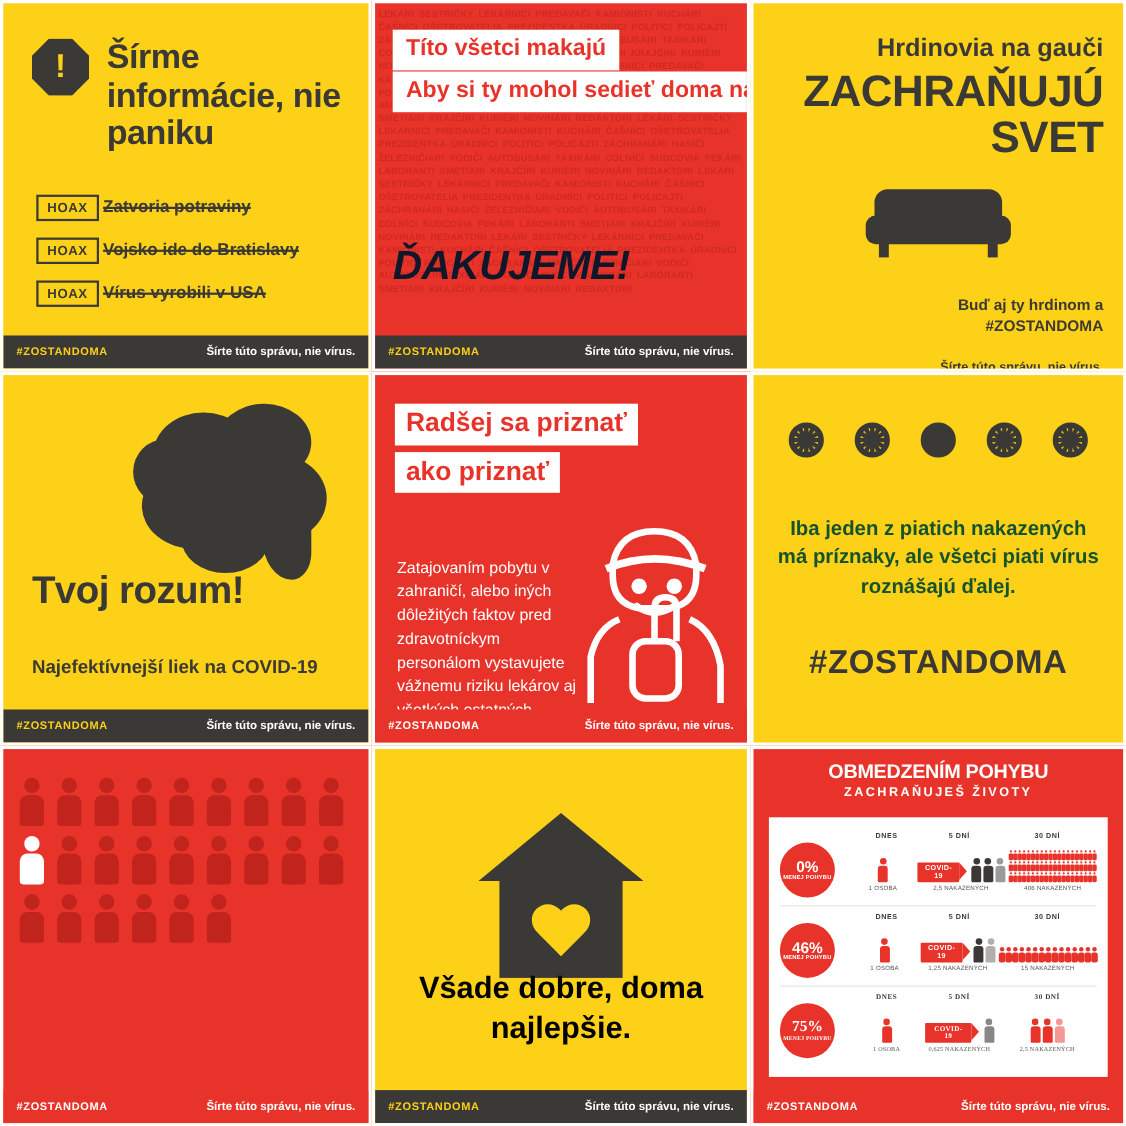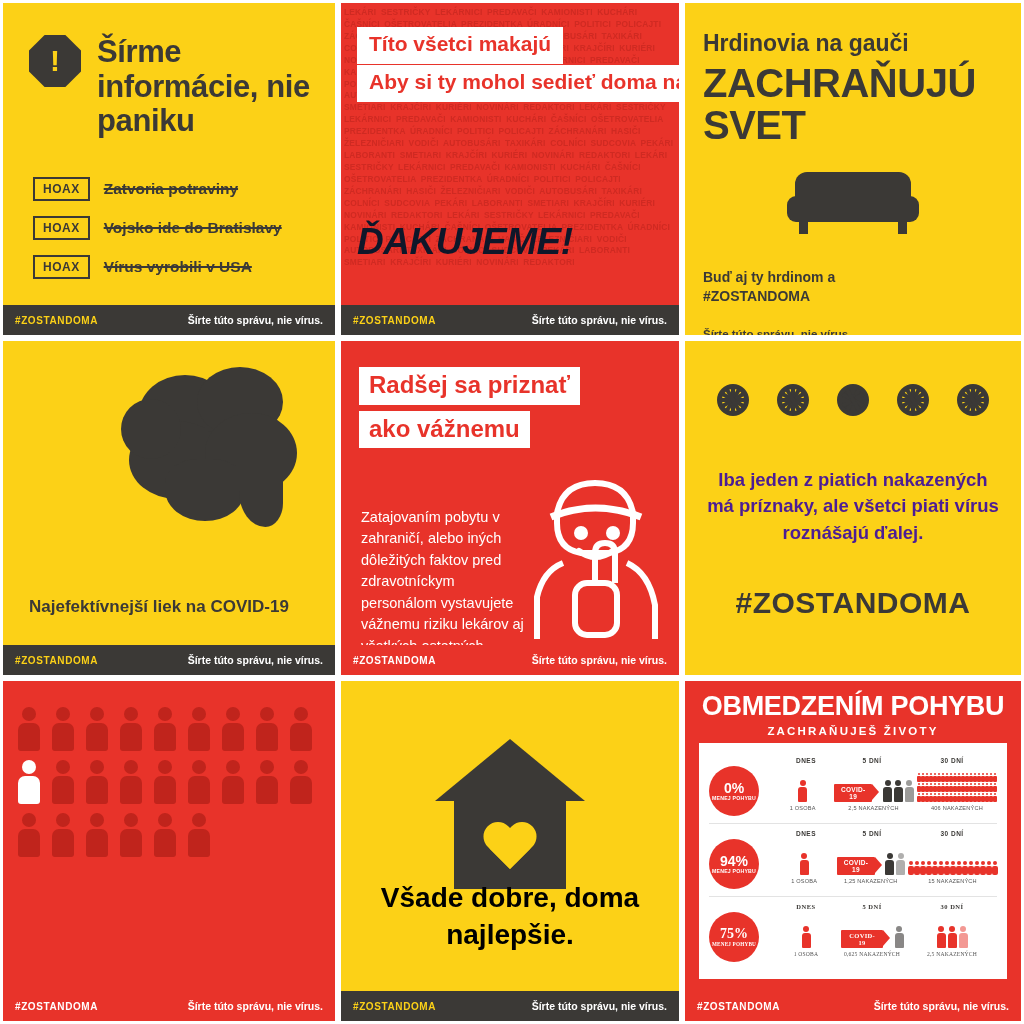--- a/index.html
+++ b/index.html
@@ -64,21 +64,21 @@
     color: #fcd117; font-size: 30px; font-weight: bold; line-height: 1;
   }
   .c1-title {
     color: #3b3936;
     font-size: 31px;
     font-weight: bold;
     line-height: 1.12;
     letter-spacing: -0.4px;
   }
   .hoax-list { padding: 38px 0 0 30px; }
-  .hoax-row { display: flex; align-items: center; gap: 14px; margin-bottom: 15px; }
+  .hoax-row { display: flex; align-items: center; gap: 4px; margin-bottom: 15px; }
   .hoax-badge {
     border: 2.5px solid #3b3936;
     color: #3b3936;
     font-size: 12px;
     font-weight: bold;
     padding: 3px 8px;
     letter-spacing: 0.5px;
   }
   .hoax-text {
     color: #3b3936;
@@ -120,21 +120,21 @@
     left: 16px;
     top: 218px;
     color: #0f172a;
     font-size: 37px;
     font-weight: bold;
     font-style: italic;
     letter-spacing: -0.5px;
   }
 
   
-  .c3 { padding: 28px 18px 0 18px; text-align: left; }
+  .c3 { padding: 28px 18px 0 18px; text-align: right; }
   .c3-sub {
     color: #3b3936; font-size: 23px; font-weight: bold; line-height: 1.1;
   }
   .c3-big {
     color: #3b3936; font-size: 40px; font-weight: bold; line-height: 1.05;
     margin-top: 6px; letter-spacing: -0.5px;
   }
   .sofa { margin: 26px auto 0 auto; width: 132px; height: 66px; position: relative; }
   .sofa .back {
     position: absolute; left: 8px; top: 0; width: 116px; height: 30px;
@@ -190,21 +190,21 @@
   .virus .core {
     position: absolute; inset: 7px; border-radius: 50%;
     border: 5px solid #3b3936; background: transparent;
   }
   .virus.filled .core { background: #3b3936; }
   .virus .spike {
     position: absolute; left: 50%; top: 50%; width: 4px; height: 24px;
     margin-left: -2px; margin-top: -12px; background: #3b3936;
   }
   .c6-text {
-    margin-top: 44px; text-align: center; color: #4c1d95;
+    margin-top: 44px; text-align: center; color: #14532d;
     font-size: 18.5px; font-weight: bold; line-height: 1.42; padding: 0 22px;
   }
   .c6-hash {
     margin-top: 40px; text-align: center; color: #3b3936;
     font-size: 30px; font-weight: bold; letter-spacing: 0.5px;
   }
 
   
   .c7 { background: #e8332a; }
   .people { padding: 26px 14px 0 14px; display: flex; flex-wrap: wrap; gap: 9px 10px; }
@@ -238,21 +238,21 @@
   .house .heart:before { left: 29px; transform: rotate(-45deg); transform-origin: 0 100%; }
   .house .heart:after  { left: 0;   transform: rotate(45deg);  transform-origin: 100% 100%; }
   .c8-title {
     position: absolute; left: 0; right: 0; bottom: 68px; text-align: center;
     color: #000000; font-size: 28px; font-weight: bold; line-height: 1.3;
   }
 
   
   .c9 { background: #e8332a; }
   .c9-head { text-align: center; padding-top: 10px; }
-  .c9-h1 { color: #ffffff; font-size: 27px; font-weight: bold; letter-spacing: -0.3px; }
+  .c9-h1 { color: #ffffff; font-size: 18px; font-weight: bold; letter-spacing: -0.3px; }
   .c9-h2 { color: #ffffff; font-size: 11.5px; font-weight: bold; letter-spacing: 2.2px; margin-top: 3px; }
   .c9-panel {
     position: absolute; left: 14px; right: 14px; top: 62px; bottom: 42px;
     background: #ffffff; padding: 8px 10px;
   }
   .c9-block { border-bottom: 1px solid #e3e3e3; padding: 6px 0 7px 0; position: relative; }
   .c9-block:last-child { border-bottom: none; font-family: Liberation Serif, serif; }
   .c9-cols { display: grid; grid-template-columns: 62px 1fr 1fr 1.45fr; align-items: center; gap: 4px; }
   .c9-badge {
     width: 50px; height: 50px; border-radius: 50%; background: #e8332a;
@@ -353,31 +353,32 @@
   <div class="card yellow">
     <div class="brain">
       <div class="lobe" style="left:18px; top:12px; width:92px; height:78px;"></div>
       <div class="lobe" style="left:76px; top:4px; width:86px; height:70px;"></div>
       <div class="lobe" style="left:8px; top:58px; width:96px; height:78px;"></div>
       <div class="lobe" style="left:84px; top:50px; width:92px; height:80px;"></div>
       <div class="lobe" style="left:44px; top:96px; width:80px; height:62px; border-radius:40% 40% 50% 50%;"></div>
       <div class="lobe" style="left:118px; top:104px; width:44px; height:60px; border-radius:0 0 40% 60%;"></div>
       <div class="lobe" style="left:0px; top:36px; width:60px; height:60px;"></div>
     </div>
+    <div class="c4-title">Tvoj rozum!</div>
     <div class="c4-sub" style="white-space:pre-line">Najefektívnejší liek na COVID-19</div>
     <div class="footer">
       <span class="tag">#ZOSTANDOMA</span>
       <span class="msg">Šírte túto správu, nie vírus.</span>
     </div>
   </div>
 
   <div class="card c5">
     <div class="c5-bands">
       <div class="c5-band">Radšej sa priznať</div><br>
-      <div class="c5-band">ako vážnemu</div><br>
+      <div class="c5-band">ako priznať</div><br>
     </div>
     <div class="c5-body">Zatajovaním pobytu v zahraničí, alebo iných dôležitých faktov pred zdravotníckym personálom vystavujete vážnemu riziku lekárov aj všetkých ostatných.</div>
     <div class="doc">
       <svg viewBox="0 0 150 180">
         <g fill="none" stroke="#ffffff" stroke-width="6">
           <path d="M36 54 q6 -30 38 -30 q32 0 38 30 l0 10 q0 26 -24 30 l-28 0 q-24 -4 -24 -30 z"></path>
           <path d="M30 58 q44 -18 90 0" stroke-width="7"></path>
           <path d="M42 104 q-20 8 -26 34 l0 42 M106 104 q22 10 28 42 l0 34"></path>
         </g>
         <circle cx="60" cy="74" r="7" fill="#ffffff"></circle>
@@ -861,21 +862,21 @@
 
       <div class="c9-block">
         <div class="c9-cols">
           <div></div>
           <div class="c9-cell c9-colhead">DNES</div>
           <div class="c9-cell c9-colhead">5 DNÍ</div>
           <div class="c9-cell c9-colhead">30 DNÍ</div>
         </div>
         <div class="c9-cols" style="margin-top:2px">
           <div class="c9-badge">
-            <span class="pct">94%</span>
+            <span class="pct">46%</span>
             <span class="lbl" style="white-space:pre-line">MENEJ POHYBU</span>
           </div>
           <div class="c9-cell">
             <div class="c9-fig">
                 <div class="fig">
                   <div class="h"></div>
                   <div class="b"></div>
                 </div>
               </div>
             <div class="c9-note">1 OSOBA</div>

